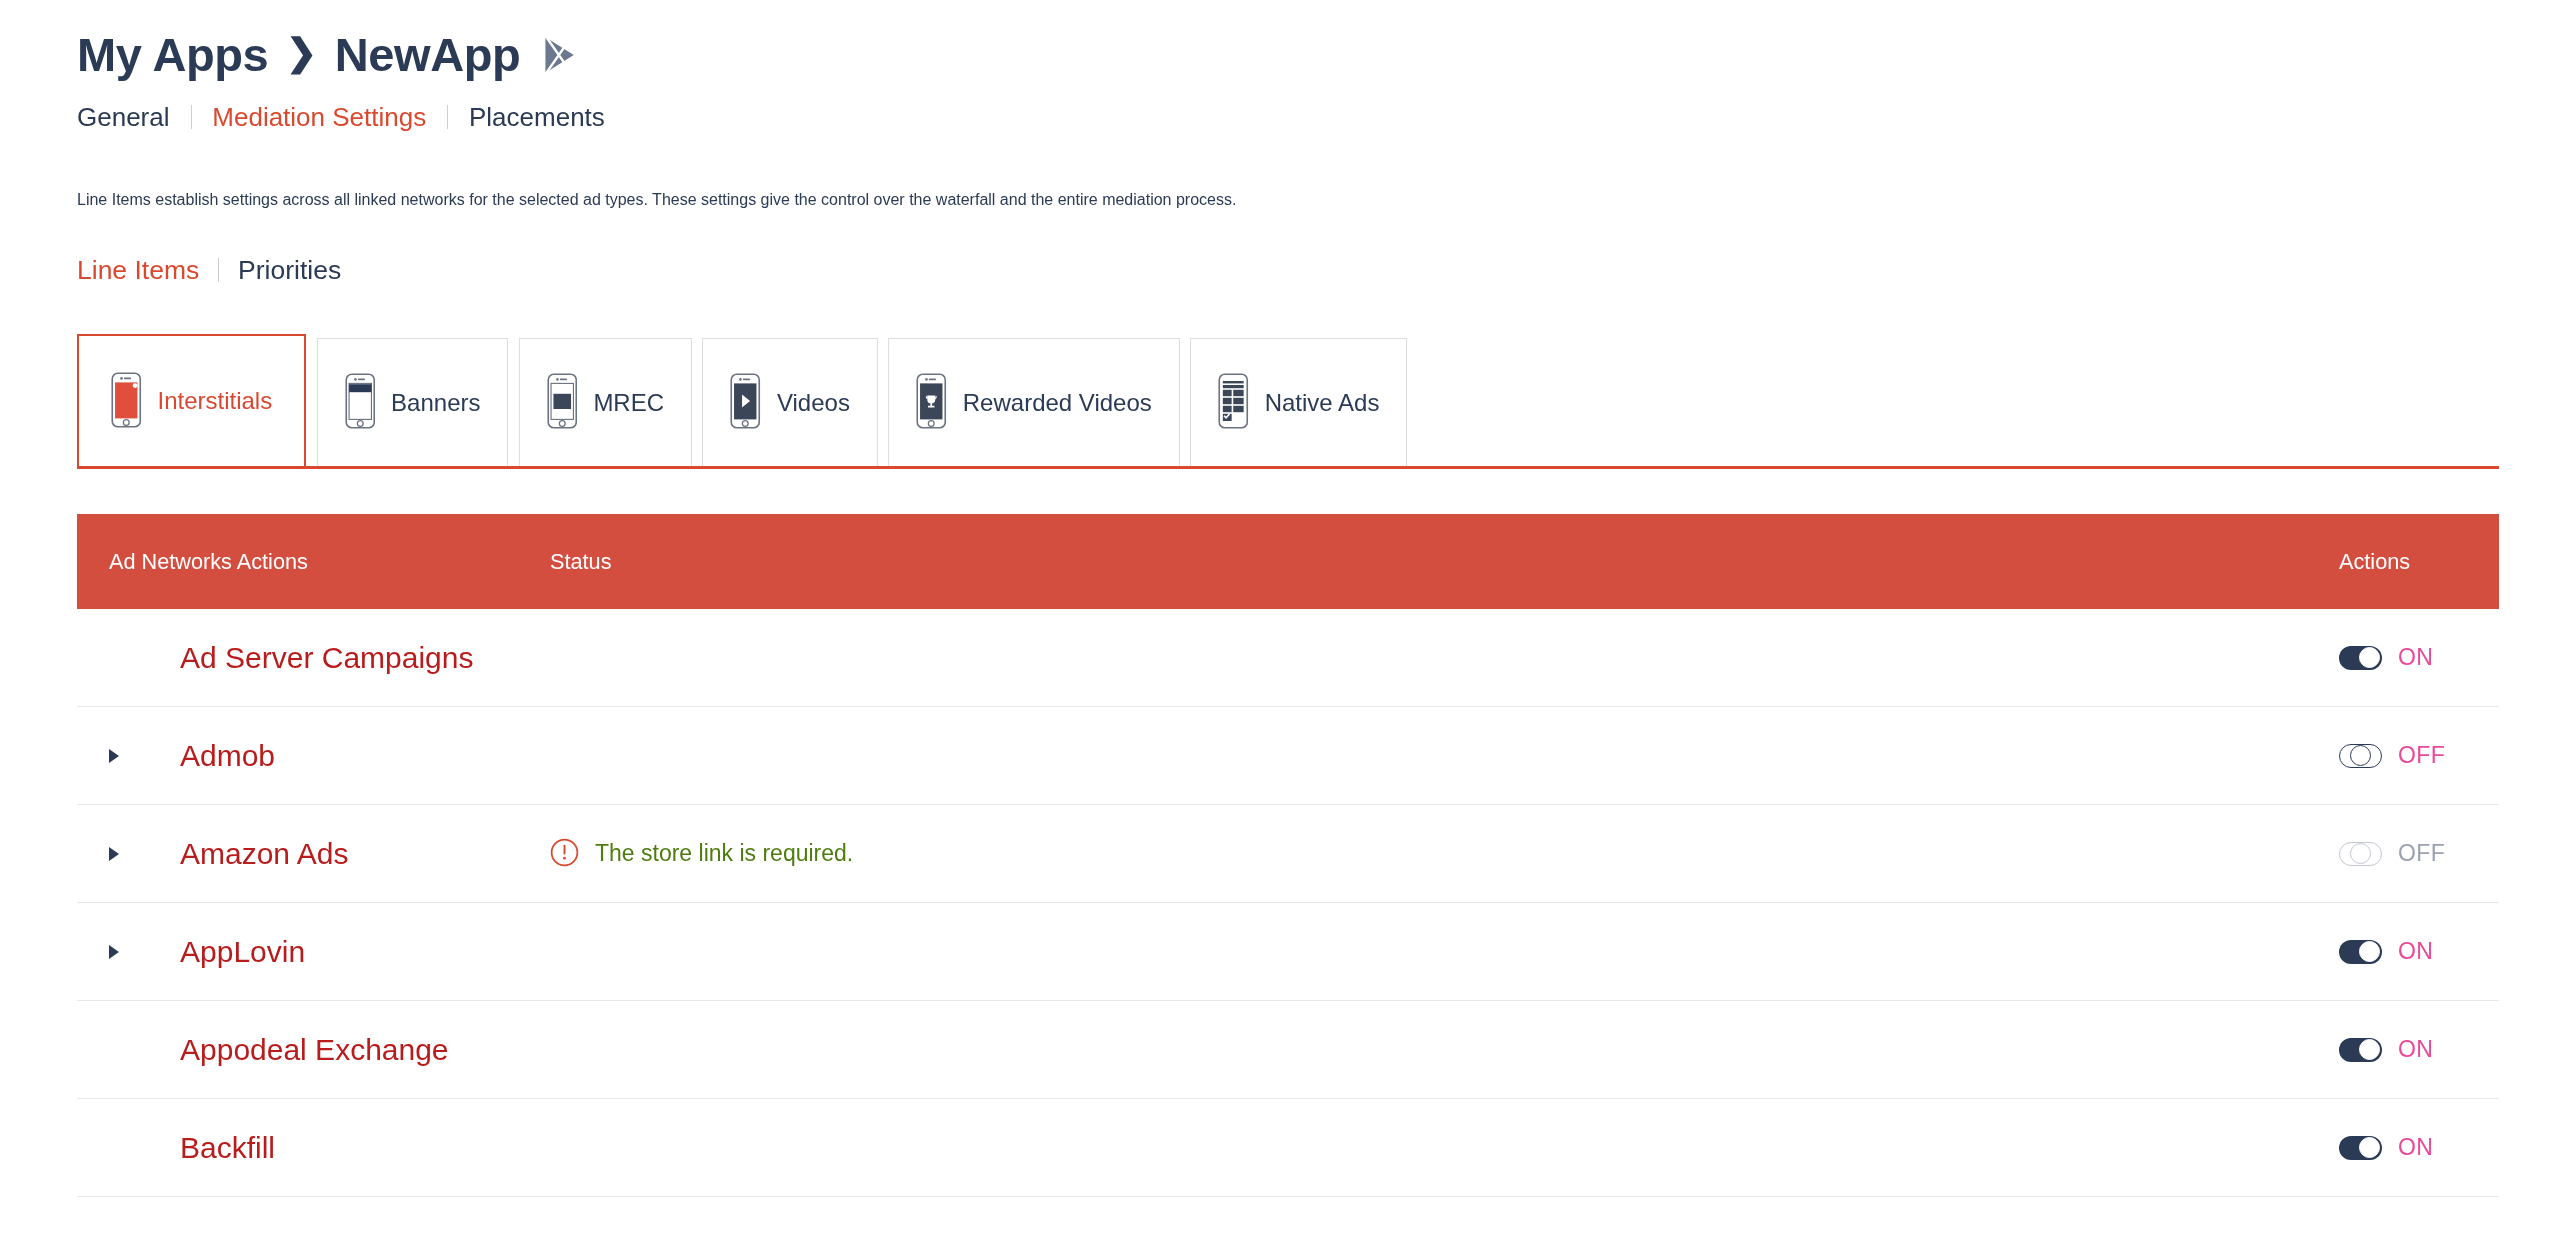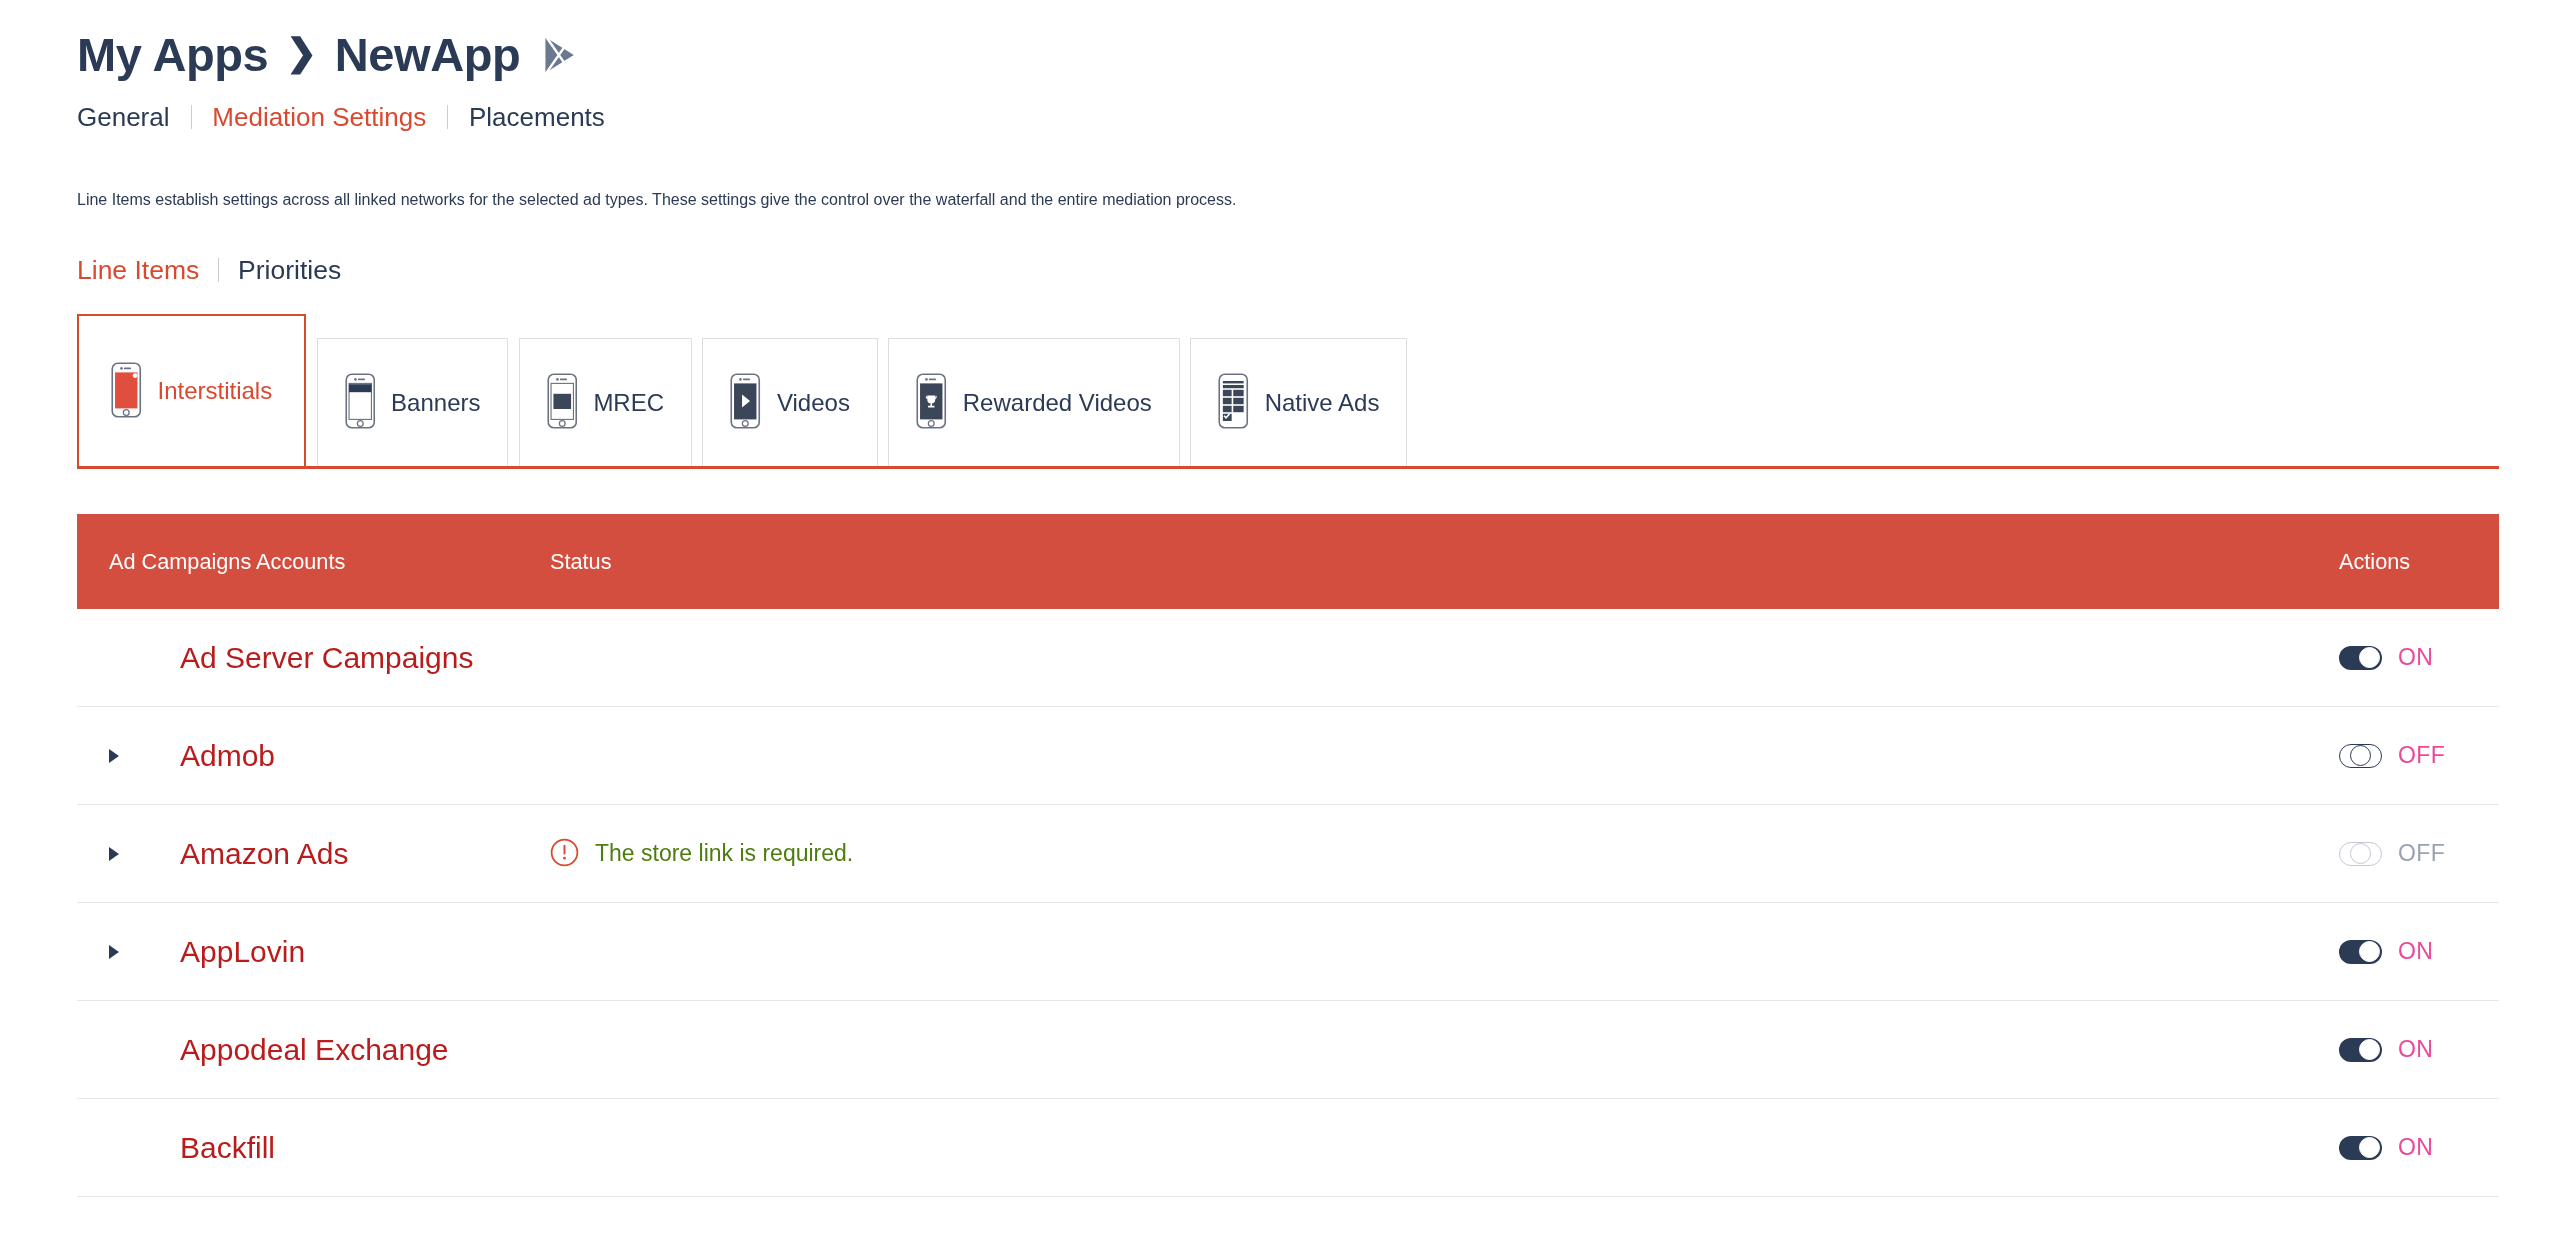--- a/index.html
+++ b/index.html
@@ -113,21 +113,21 @@
     border: 1.6px solid #dcdee2;
     border-bottom: none;
     background: #ffffff;
     margin-right: 10.4px;
     position: relative;
     z-index: 1;
   }
   .tab.active {
     border: 2.4px solid #d9492f;
     border-bottom: none;
-    height: 152px;
+    height: 132px;
     z-index: 3;
     padding: 0 32px;
   }
   .tab-label {
     font-size: 24px;
     color: #2b3a55;
     white-space: nowrap;
     line-height: 1;
   }
   .tab.active .tab-label { color: #d9492f; }
@@ -358,21 +358,21 @@
         </svg>
       </span>
       <span class="tab-label">Native Ads</span>
     </div>
 
   </div>
 
   <div class="table">
 
     <div class="table-head">
-      <div class="th th-network">Ad Campaigns Accounts</div>
+      <div class="th th-network">Ad Networks Actions</div>
       <div class="th th-status">Status</div>
       <div class="th th-actions">Actions</div>
     </div>
 
     <div class="table-row">
       <div class="cell-network">
         <span class="caret"></span>
         <span class="network-name">Ad Server Campaigns</span>
       </div>
       <div class="cell-status"></div>

